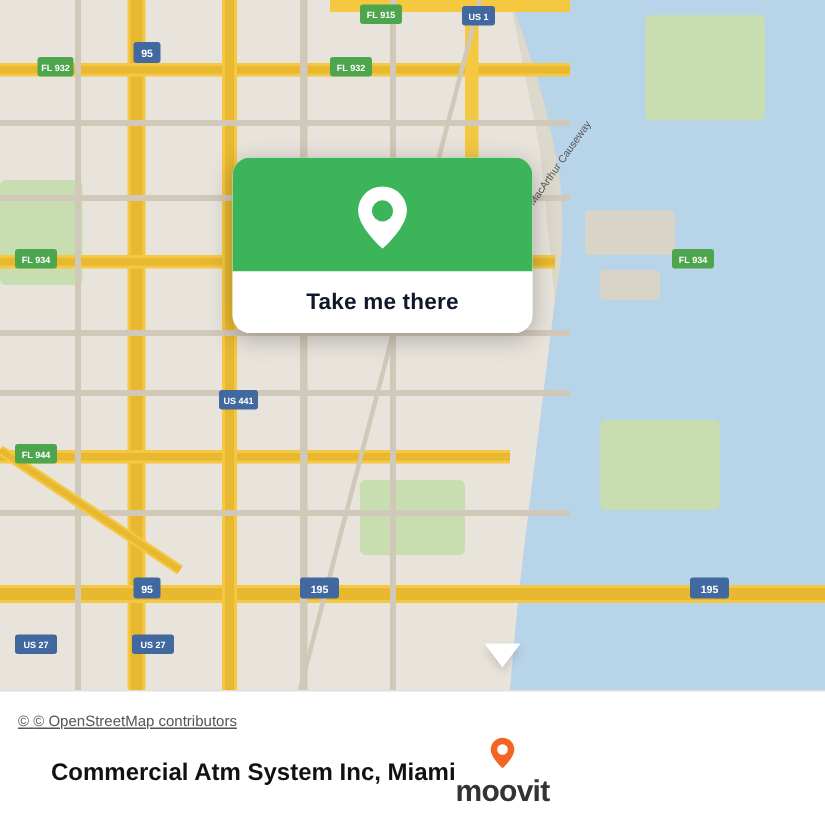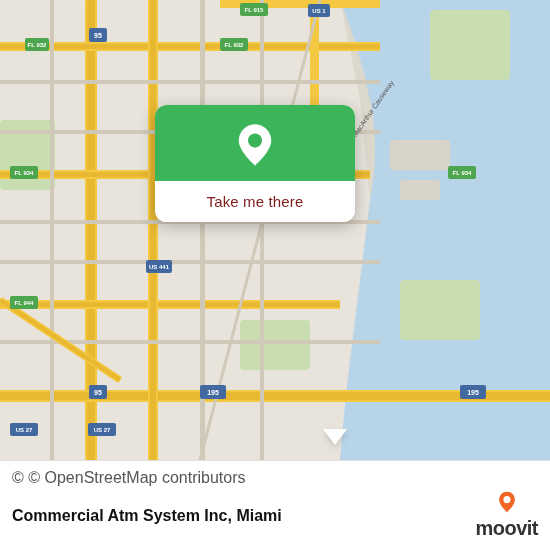--- a/index.html
+++ b/index.html
@@ -54,22 +54,22 @@
       height: 44px;
     }
 
     #popup-button {
       width: 100%;
       padding: 12px 0;
       background: white;
       border: none;
       cursor: pointer;
       font-size: 15px;
-      font-weight: 400;
-      color: #7f1d1d;
+      font-weight: 700;
+      color: #0f172a;
       text-align: center;
       letter-spacing: 0.01em;
     }
 
     
     #popup-triangle {
       position: absolute;
       top: 105px;
       left: 155px;
       margin-left: 82px;
@@ -88,29 +88,30 @@
       height: 90px;
       background: white;
       border-top: 1px solid #e0e0e0;
       display: flex;
       flex-direction: column;
       justify-content: flex-end;
       padding: 0 12px 10px 12px;
     }
 
     #attribution {
-      font-size: 16px;
+      font-size: 10px;
       color: #555;
       margin-bottom: 4px;
+      text-decoration: underline;
     }
 
     #place-info {
       display: flex;
-      justify-content: space-between;
-      align-items: center;
+      align-items: center;
+      margin-left: 22px;
     }
 
     #place-name {
       font-size: 16px;
       font-weight: 600;
       color: #111;
     }
 
     #moovit-logo {
       display: flex;

